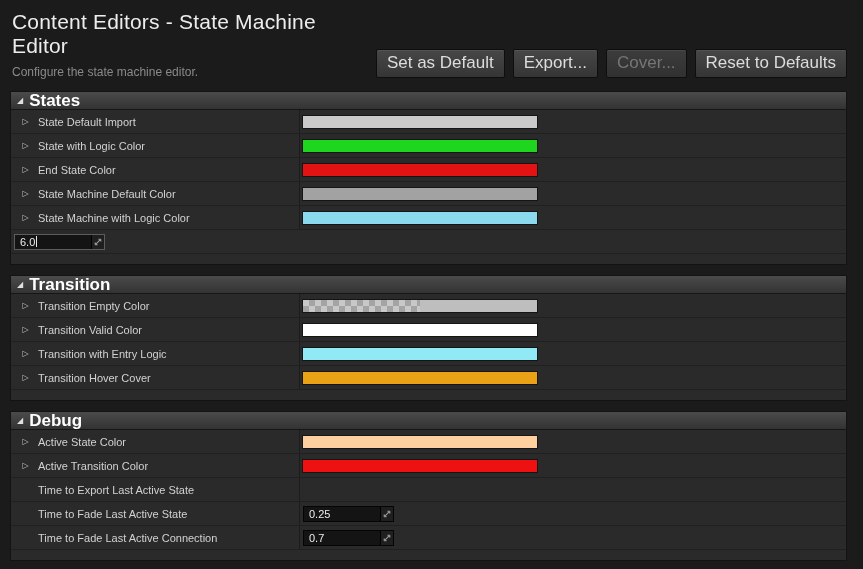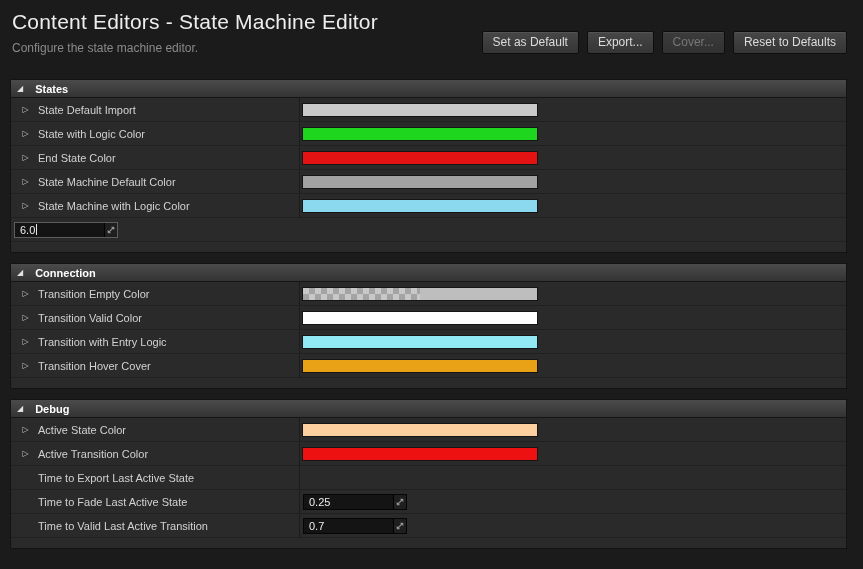--- a/index.html
+++ b/index.html
@@ -5,46 +5,46 @@
   * { margin:0; padding:0; box-sizing:border-box; }
   html,body { width:863px; height:569px; overflow:hidden; }
   body {
     background:#1b1b1b;
     font-family:"Liberation Sans", sans-serif;
     color:#cfcfcf;
   }
 
   
   .page-header{
-    display:flex; justify-content:space-between; align-items:flex-end;
-    padding:10px 16px 24px 12px;
+    display:flex; justify-content:flex-start; align-items:flex-end;
+    padding:10px 16px 12px 12px;
   }
   .page-title{ font-size:21px; color:#ededed; font-weight:400; letter-spacing:.2px; }
   .page-subtitle{ font-size:12px; color:#8a8a8a; margin-top:7px; }
   .header-buttons{ display:flex; gap:8px; padding-bottom:1px; }
   .btn{
-    font-size:12px; color:#dcdcdc;
+    font-size:17px; color:#dcdcdc;
     background:linear-gradient(#474747,#353535);
     border:1px solid #0e0e0e; border-radius:2px;
     padding:3px 10px 4px 10px;
     box-shadow:inset 0 1px 0 rgba(255,255,255,.07);
     cursor:pointer; white-space:nowrap;
   }
   .btn[data-enabled="false"]{ color:#767676; background:linear-gradient(#3c3c3c,#313131); }
 
   
   .section{ margin:0 16px 10px 10px; border:1px solid #131313; }
   .section-header{
     height:18px; display:flex; align-items:center; gap:6px;
     background:linear-gradient(#4b4b4b,#333333);
     border-bottom:1px solid #161616;
     padding:0 6px; cursor:pointer;
   }
   .section-arrow{ font-size:8px; color:#e0e0e0; line-height:1; }
-  .section-title{ font-size:11px; font-weight:bold; color:#ffffff;margin-left:6px; }
+  .section-title{ font-size:17px; font-weight:bold; color:#ffffff; }
   .section-body{ background:#2a2a2a; padding-bottom:10px; }
 
   
   .row{
     display:flex; height:24px; align-items:stretch;
     border-bottom:1px solid #202020; background:#2a2a2a;
   }
   .label-cell{
     width:289px; display:flex; align-items:center; gap:7px;
     padding-left:9px; border-right:1px solid #1c1c1c;
@@ -67,21 +67,21 @@
       linear-gradient(45deg,#8f8f8f 25%,transparent 25%,transparent 75%,#8f8f8f 75%),
       linear-gradient(45deg,#8f8f8f 25%,transparent 25%,transparent 75%,#8f8f8f 75%);
     background-size:12px 12px;
     background-position:0 0,6px 6px;
   }
   .overlay{ position:absolute; inset:0; display:block; }
 
   
   .spinbox{
     display:flex; align-items:center;
-    width:104px; height:16px;
+    width:91px; height:16px;
     background:#141414; border:1px solid #050505;
   }
   .spinbox.focused{ border-color:#5d5d5d; }
   .spin-value{ font-size:11px; color:#ececec; padding:0 1px 0 5px; line-height:14px; }
   .caret{ display:none; }
   .spinbox.focused .caret{ display:inline-block; width:1px; height:11px; background:#e6e6e6; }
   .spin-spacer{ flex:1; }
   .spin-icon{
     width:13px; height:14px; display:flex; align-items:center; justify-content:center;
     background:#1f1f1f; border-left:1px solid #000; cursor:ns-resize;
@@ -199,21 +199,21 @@
         </div>
       </div>
     </div>
 
   </div>
 </div>
 
 <div class="section">
   <div class="section-header">
     <span class="section-arrow">◢</span>
-    <span class="section-title">Connection</span>
+    <span class="section-title">Transition</span>
   </div>
   <div class="section-body">
 
     <div class="row">
       <div class="label-cell">
         <span class="expander">▷</span>
         <span class="plabel">Transition Empty Color</span>
       </div>
       <div class="value-cell">
         <div class="color-bar">
@@ -332,21 +332,21 @@
                 <path d="M1.2 6.8 L6.8 1.2 M1.2 6.8 L1.2 4.4 M1.2 6.8 L3.6 6.8 M6.8 1.2 L4.4 1.2 M6.8 1.2 L6.8 3.6" stroke="#9a9a9a" stroke-width="1.1" fill="none"></path>
               </svg>
           </span>
         </div>
       </div>
     </div>
 
     <div class="row">
       <div class="label-cell">
         <span class="expander empty"></span>
-        <span class="plabel">Time to Valid Last Active Transition</span>
+        <span class="plabel">Time to Fade Last Active Connection</span>
       </div>
       <div class="value-cell">
         <div class="spinbox">
           <span class="spin-value">0.7</span>
 
           <span class="spin-spacer"></span>
           <span class="spin-icon">
             <svg width="8" height="8" viewBox="0 0 8 8">
                 <path d="M1.2 6.8 L6.8 1.2 M1.2 6.8 L1.2 4.4 M1.2 6.8 L3.6 6.8 M6.8 1.2 L4.4 1.2 M6.8 1.2 L6.8 3.6" stroke="#9a9a9a" stroke-width="1.1" fill="none"></path>
               </svg>

